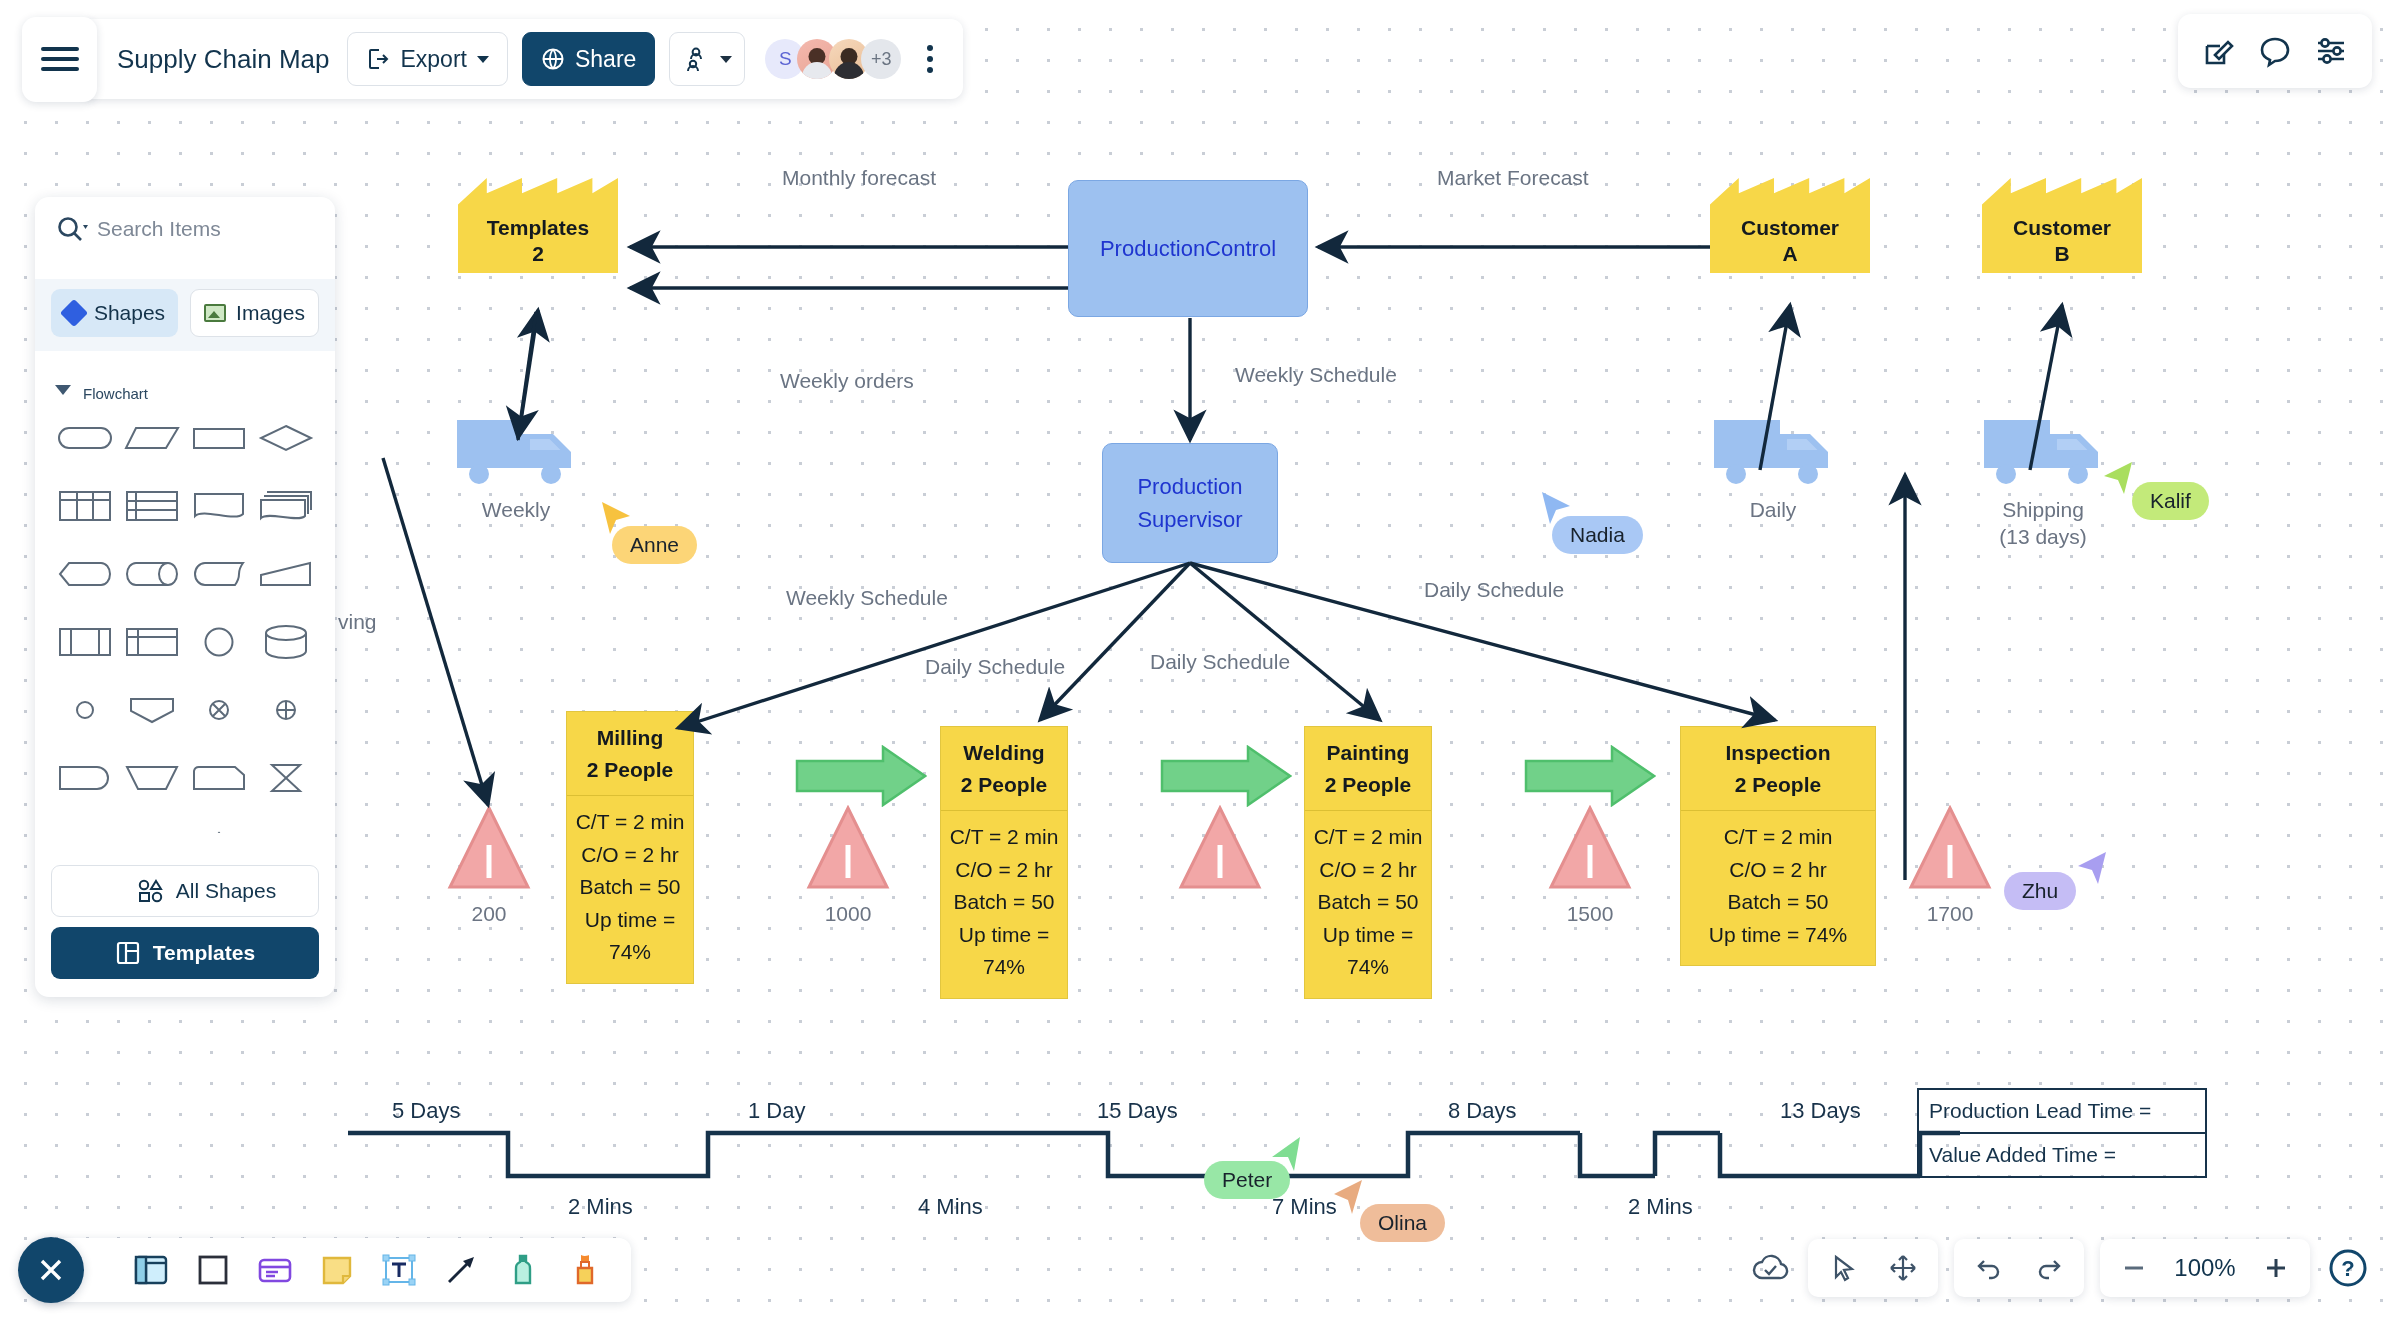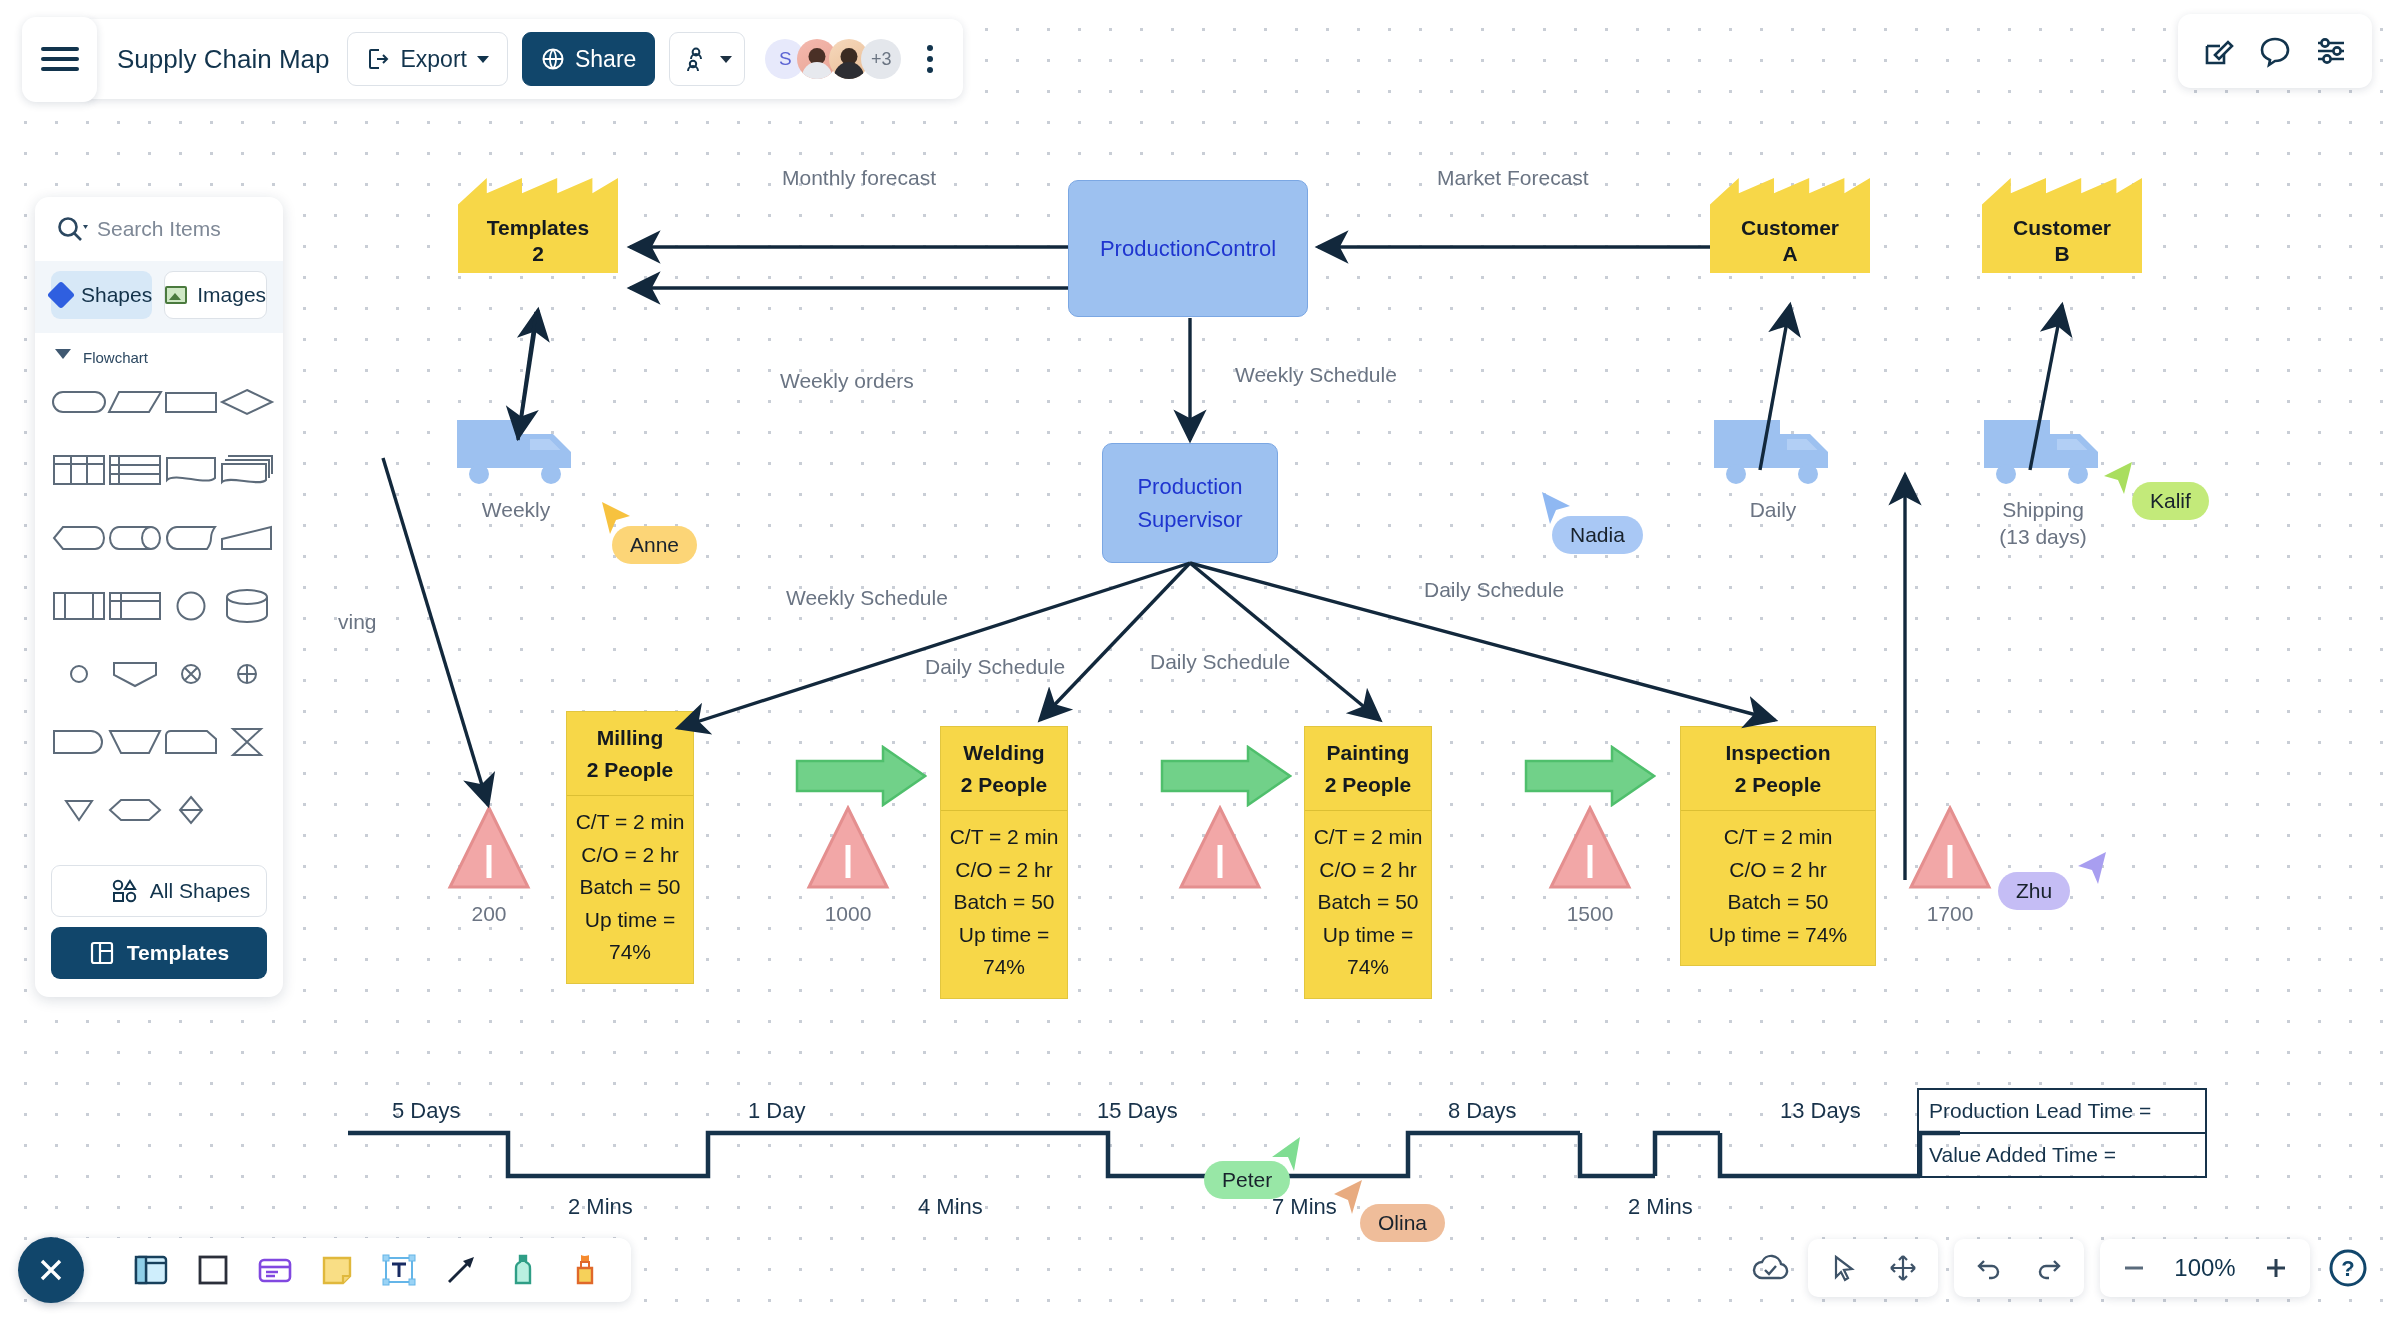--- a/index.html
+++ b/index.html
@@ -66,23 +66,23 @@
   .kebab i{width:6px;height:6px;border-radius:50%;background:#12344d;display:block;}
   
   #topright {
     position:absolute; right:20px; top:14px; height:74px; background:#fff;
     border-radius:13px; box-shadow:0 2px 9px rgba(20,40,70,.13);
     display:flex; align-items:center; gap:22px; padding:0 24px; z-index:40;
   }
   #topright .ic { cursor:pointer; display:flex; align-items:center;}
   
   #shapes-panel {
-    position:absolute; left:35px; top:197px; width:248px; height:800px;
+    position:absolute; left:35px; top:197px; width:300px; height:800px;
     background:#fff; border-radius:14px; box-shadow:0 3px 14px rgba(20,40,70,.15);
-    z-index:30; display:flex; flex-direction:column; overflow:hidden;
+    z-index:30; display:flex; flex-direction:column; overflow:hidden;gap:18px;
   }
   #search-row { display:flex; align-items:center; gap:8px; height:64px; padding:0 20px; }
   #search-row .mag { flex:0 0 auto; }
   #search-input {
     border:none; outline:none; font-size:21px; color:#5b6675;
     font-family:inherit; width:100%; background:transparent;
   }
   #search-input::placeholder{color:#7e8896;}
   #tabs-row {
     display:flex; gap:12px; padding:10px 16px 14px; background:#f2f6fa;
@@ -407,21 +407,21 @@
   <svg class="ptr" width="36" height="38" viewBox="0 0 36 38" style="left:0;top:0;">
     <path d="M32,2 L4,16 L18,20 L24,34 Z" fill="#a9de5e"></path>
   </svg>
   <div class="pill" style="left:32px;top:22px;background:#c3ea7a;">Kalif</div>
 </div>
 
 <div class="cursor" style="left:1990px;top:850px;">
   <svg class="ptr" width="36" height="38" viewBox="0 0 36 38" style="left:84px;top:0;">
     <path d="M32,2 L4,16 L18,20 L24,34 Z" fill="#a89ef0"></path>
   </svg>
-  <div class="pill" style="left:8px;top:22px;background:#c5bdf5;">Zhu</div>
+  <div class="pill" style="left:14px;top:22px;background:#c5bdf5;">Zhu</div>
 </div>
 
 <div class="cursor" style="left:1190px;top:1135px;">
   <svg class="ptr" width="36" height="38" viewBox="0 0 36 38" style="left:78px;top:0;">
     <path d="M32,2 L4,22 L20,22 L26,36 Z" fill="#7fdd92"></path>
   </svg>
   <div class="pill" style="left:14px;top:26px;background:#98e7a6;">Peter</div>
 </div>
 
 <div class="cursor" style="left:1330px;top:1178px;">

